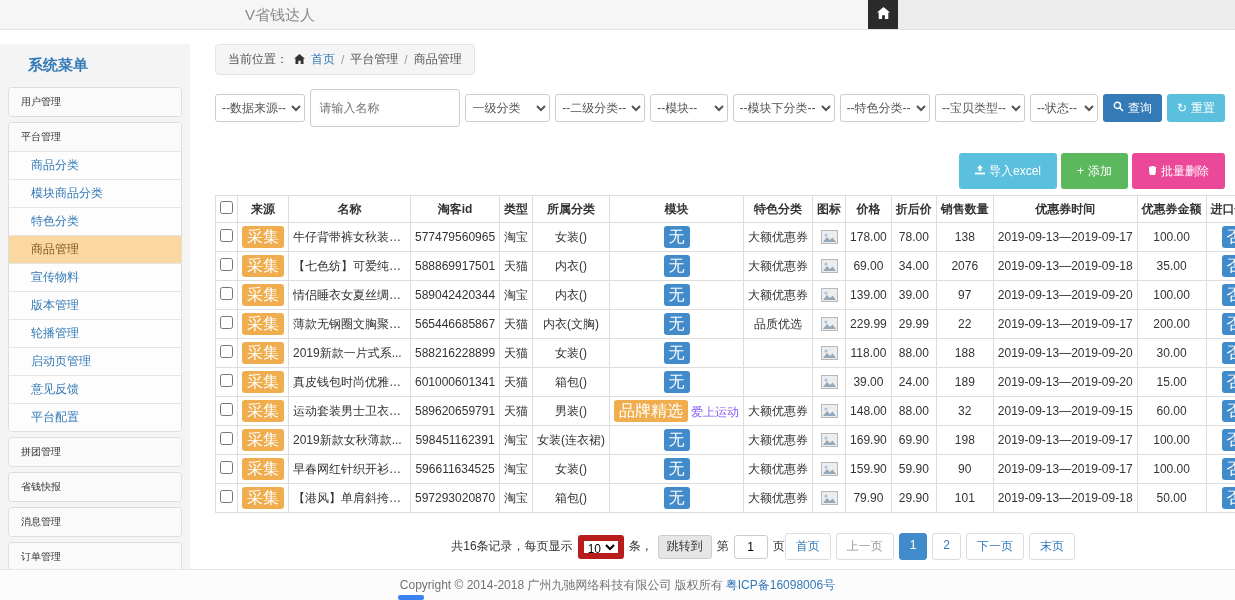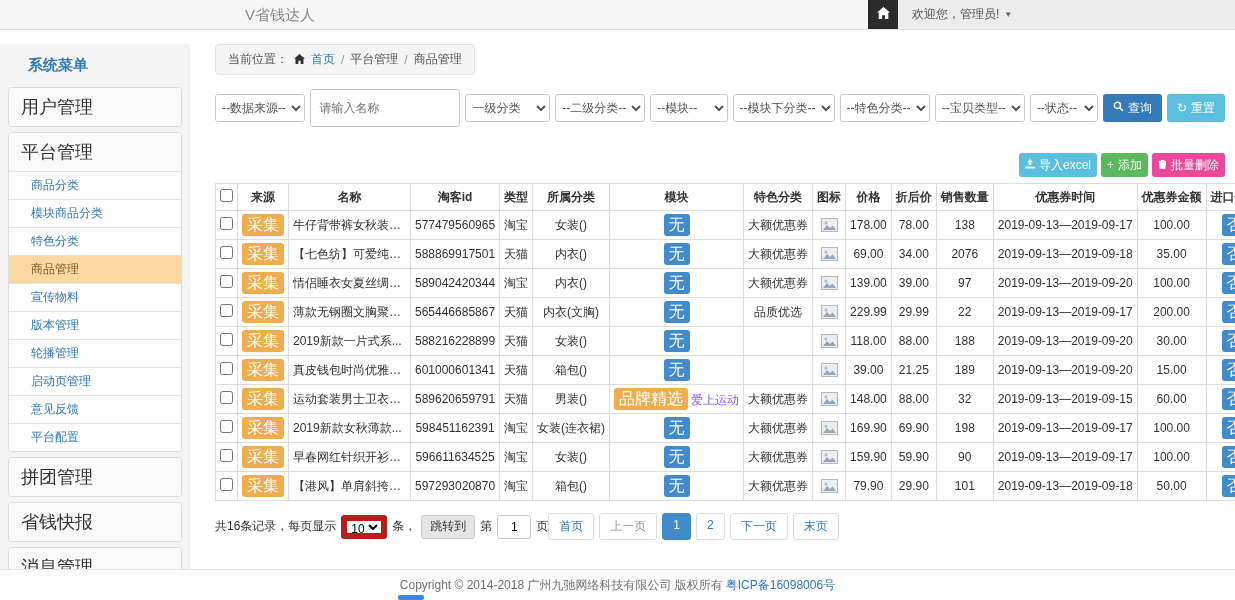--- a/index.html
+++ b/index.html
@@ -12,21 +12,21 @@
   .nav-right{margin-left:auto;width:367px;background:#ececec;display:flex;align-items:stretch}
   .nav-home{width:30px;background:#2b2b2b;display:flex;align-items:center;justify-content:center;cursor:pointer}
   .nav-welcome{display:flex;align-items:center;gap:5px;padding:0 14px;color:#555;cursor:pointer}
   .caret{font-size:8px;color:#666}
 
   
   .layout{display:flex;height:539px}
   .sidebar{width:190px;background:#f4f4f4;margin-top:14px;padding:8px 8px 0 8px;overflow:hidden}
   .sidebar-title{color:#337ab7;font-size:15px;font-weight:bold;margin:4px 0 12px 20px}
   .s-panel{border:1px solid #ddd;border-radius:4px;background:#fafafa;margin-bottom:5px;overflow:hidden}
-  .s-head{padding:7px 12px;font-size:18px;color:#333;cursor:pointer;background:#fafafa}
+  .s-head{padding:7px 12px;font-size:10px;color:#333;cursor:pointer;background:#fafafa}
   .s-sub{background:#fff}
   .s-subitem{padding:5px 12px 5px 22px;font-size:12px;color:#337ab7;border-top:1px solid #e5e5e5;cursor:pointer;background:#fdfdfd}
   .s-subitem.active{background:#fbd8a2;color:#7a5a22}
 
   .main{flex:1;padding:14px 10px 0 25px;overflow:hidden}
 
   
   .breadcrumb{display:inline-flex;align-items:center;gap:6px;background:#f5f5f5;border:1px solid #e3e3e3;border-radius:4px;padding:6px 12px;color:#555}
   .breadcrumb a{color:#337ab7;text-decoration:none;cursor:pointer}
   .crumb-sep{color:#999}
@@ -37,36 +37,36 @@
   .f-input{height:38px;width:150px;border:1px solid #ccc;border-radius:3px;padding:16px 8px;font-size:12px;color:#555}
   .btn{height:28px;padding:0 10px;border:none;border-radius:3px;color:#fff;font-size:12px;display:inline-flex;align-items:center;gap:4px;cursor:pointer;white-space:nowrap}
   .btn-primary{background:#337ab7}
   .btn-info{background:#5bc0de}
   .btn-success{background:#5cb85c}
   .btn-danger{background:#ec4899}
   .icon-glyph{font-size:12px;line-height:1}
 
   
   .toolbar{display:flex;justify-content:flex-end;gap:4px;margin-top:26px}
-  .toolbar .btn{height:24px;padding:0 6px}
+  .toolbar .btn{height:36px;padding:0 16px}
 
   
   table{border-collapse:collapse;width:100%;margin-top:6px;table-layout:auto}
   th,td{border:1px solid #ddd;padding:3px 4px;text-align:center;font-size:12px;height:27px;white-space:nowrap;background:#fff}
   th{font-weight:bold;color:#333}
   td.name-cell{text-align:left;max-width:122px;overflow:hidden;text-overflow:ellipsis}
   .badge{display:inline-block;padding:3px 5px;border-radius:3px;color:#fff;font-size:16px;line-height:1;cursor:default}
   .badge.orange{background:#f0ad4e}
   .badge.blue{background:#428bca}
   .badge.toggle{cursor:pointer}
   .module-text{margin-left:3px;color:#8b5cf6}
   .thumb{display:inline-block;width:17px;height:14px;vertical-align:middle}
 
   
-  .pager-row{display:flex;justify-content:flex-start;align-items:center;margin-top:12px;padding-right:150px}
+  .pager-row{display:flex;justify-content:flex-end;align-items:center;margin-top:20px;padding-right:150px}
   .pager-left{display:flex;align-items:center;gap:5px;color:#333}
   .pp-select{height:24px;border:6px solid #b91c1c;border-radius:3px;background:#fff;font-size:12px}
   .jump-btn{height:24px;padding:0 8px;border:1px solid #ccc;border-radius:3px;background:#e6e6e6;color:#333;font-size:12px;cursor:pointer}
   .jump-input{width:34px;height:24px;border:1px solid #ccc;border-radius:3px;text-align:center;font-size:12px}
   .pager{display:flex;gap:5px}
   .page-btn{border:1px solid #ddd;padding:4px 10px;color:#337ab7;background:#fff;border-radius:3px;cursor:pointer}
   .page-btn.active{background:#428bca;border-color:#428bca;color:#fff}
   .page-btn.disabled{color:#999;cursor:default}
 
   
@@ -80,24 +80,20 @@
 
 <div class="navbar">
   <div class="nav-title">V省钱达人</div>
   <div class="nav-right">
     <div class="nav-home">
       <span>
         <svg width="13" height="12" viewBox="0 0 13 12">
             <path fill="#fff" d="M6.5 0L0 5.6h1.7V12h3.4V8.2h2.8V12h3.4V5.6H13z"></path>
           </svg>
       </span>
-    </div>
-    <div class="nav-welcome">
-      <span>欢迎您，管理员!</span>
-      <span class="caret">▼</span>
     </div>
   </div>
 </div>
 
 <div class="layout">
 
   <aside class="sidebar">
     <div class="sidebar-title">系统菜单</div>
     <div id="sidebar-menu">
         <div class="s-panel">
@@ -333,21 +329,21 @@
             <td>天猫</td>
             <td>箱包()</td>
             <td><span class="badge blue">无</span></td>
             <td></td>
             <td><span class="thumb"><svg width="17" height="14" viewBox="0 0 17 14">
                   <rect x="0.5" y="0.5" width="16" height="13" fill="#ededed" stroke="#b8b8b8"></rect>
                   <circle cx="5" cy="5" r="1.6" fill="#9fc5e8"></circle>
                   <path d="M2 12l4-5 3 3 2.5-2.5L15 12z" fill="#93a8b8"></path>
                 </svg></span></td>
             <td>39.00</td>
-            <td>21.25</td>
+            <td>24.00</td>
             <td>189</td>
             <td>2019-09-13—2019-09-20</td>
             <td>15.00</td>
             <td><span class="badge blue toggle">否</span></td>
             <td></td>
           </tr>
           <tr>
             <td><input type="checkbox" style=""></td>
             <td><span class="badge orange">采集</span></td>
             <td class="name-cell">运动套装男士卫衣初秋...</td>

